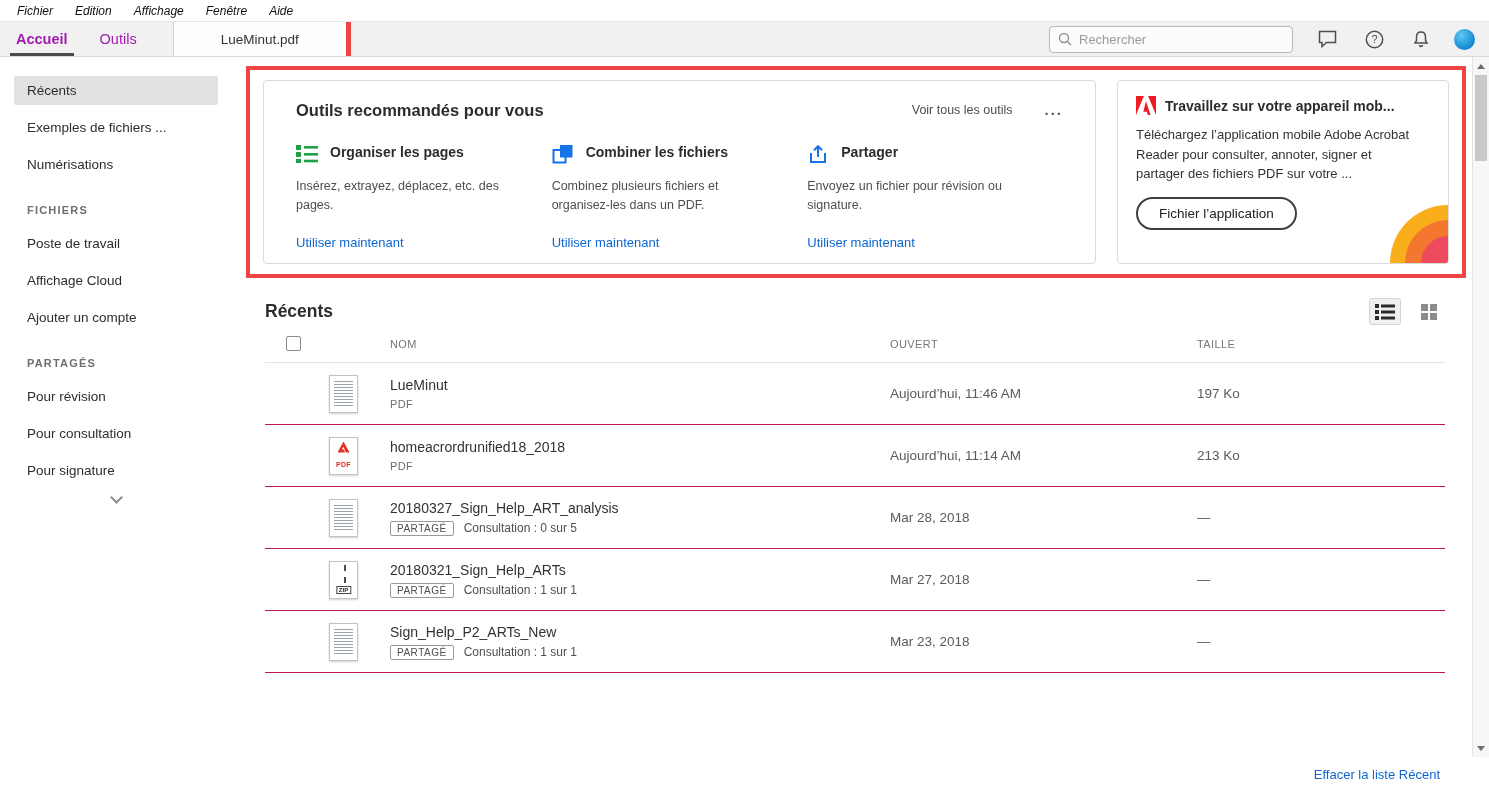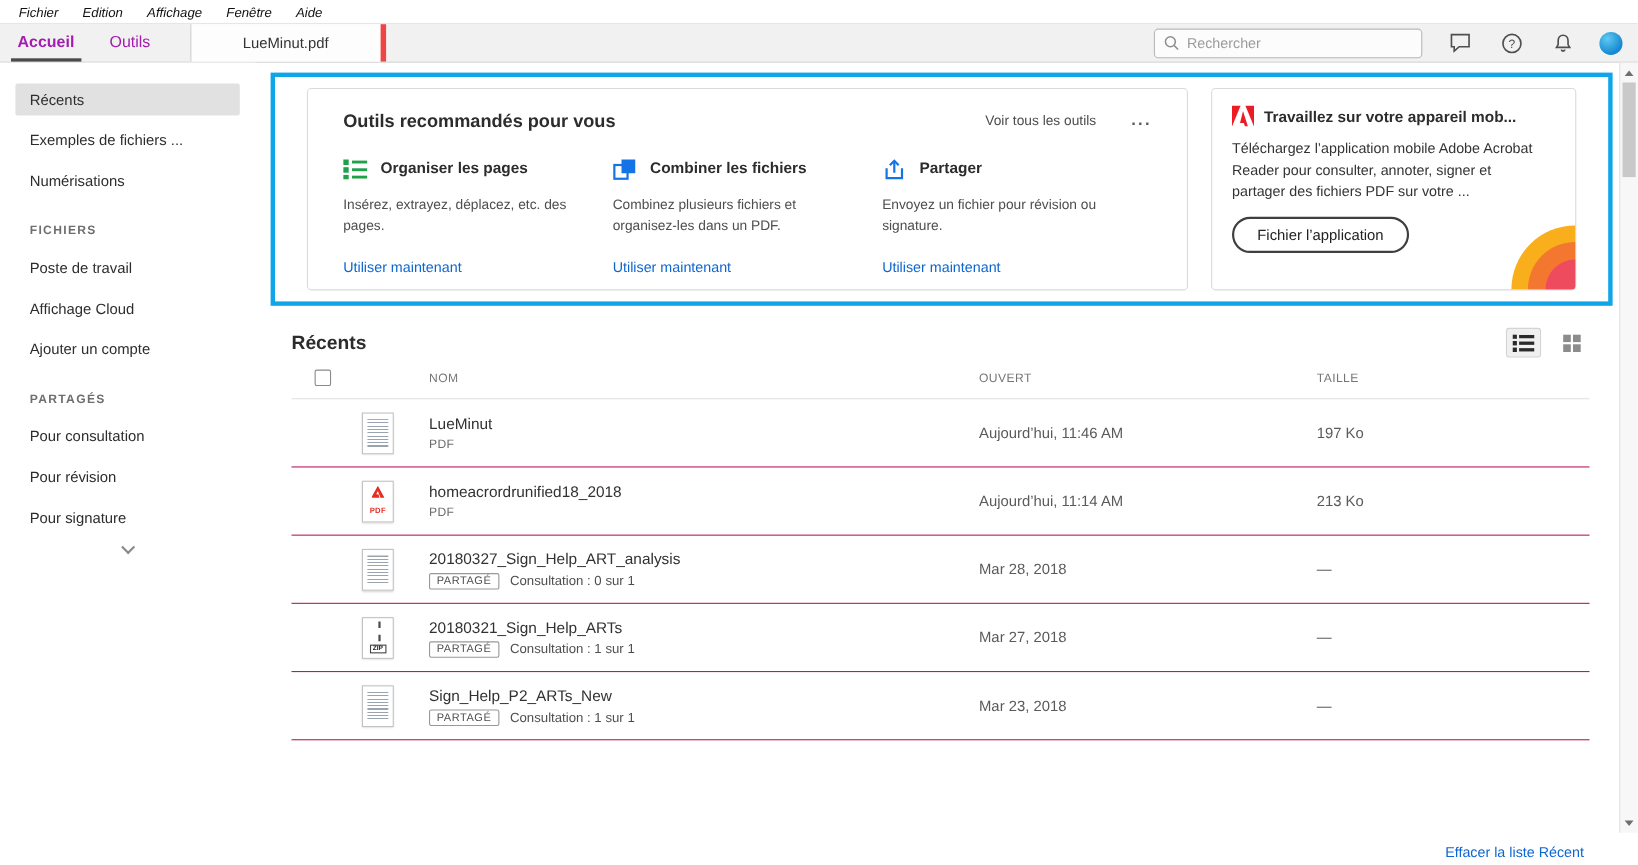--- a/index.html
+++ b/index.html
@@ -42,22 +42,22 @@
                display:flex; align-items:center; color:#2d2d2d; border-radius:2px; cursor:pointer; }
   .side-item.selected { background:#e1e1e1; }
   .side-header { margin:25px 0 13px 27px; font-size:11px; font-weight:700;
                  color:#6f6f6f; letter-spacing:1.2px; }
   .side-chevron { width:9px; height:9px; border-right:2px solid #8a8a8a;
                   border-bottom:2px solid #8a8a8a; transform:rotate(45deg);
                   margin:6px auto 0 auto; }
   
   .main { flex:1; position:relative; }
   
-  .annot { margin:9px 23px 0 14px; border:4px solid #0ea5e9; background:#fff;
-           padding:10px 29px; display:flex; gap:21px; }
+  .annot { margin:9px 23px 0 14px; border:4px solid #ef4444; background:#fff;
+           padding:10px 13px; display:flex; gap:21px; }
   .tools-card { flex:1; border:1px solid #dadada; border-radius:4px; background:#fff;
                 padding:17px 32px 0 32px; height:184px; }
   .tools-head { display:flex; align-items:center; justify-content:space-between; height:24px;
                 margin-bottom:22px; }
   .tools-title { font-size:16.5px; font-weight:700; color:#2c2c2c; }
   .tools-head-right { display:flex; align-items:center; gap:32px; }
   .see-all { font-size:12.5px; color:#4c4c4c; cursor:pointer; text-decoration:none; }
   .overflow-dots { font-size:15px; font-weight:700; color:#595959; letter-spacing:2px;
                    cursor:pointer; line-height:10px; }
   .tools-row { display:flex; }
@@ -186,22 +186,22 @@
 
   <aside class="sidebar">
     <div class="side-item selected">Récents</div>
     <div class="side-item">Exemples de fichiers ...</div>
     <div class="side-item">Numérisations</div>
     <div class="side-header">FICHIERS</div>
     <div class="side-item">Poste de travail</div>
     <div class="side-item">Affichage Cloud</div>
     <div class="side-item">Ajouter un compte</div>
     <div class="side-header">PARTAGÉS</div>
+    <div class="side-item">Pour révision</div>
     <div class="side-item">Pour consultation</div>
-    <div class="side-item">Pour révision</div>
     <div class="side-item">Pour signature</div>
     <div class="side-chevron"></div>
   </aside>
 
   <main class="main">
 
     <div class="annot">
       <section class="tools-card">
         <div class="tools-head">
           <div class="tools-title">Outils recommandés pour vous</div>
@@ -338,21 +338,21 @@
         </div>
 
         <div class="trow">
           <div>
               <span class="fi doc"></span>
             </div>
           <div>
             <div class="fname">20180327_Sign_Help_ART_analysis</div>
             <div class="fmeta">
               <span class="badge">PARTAGÉ</span>
-              <span class="status">Consultation : 0 sur 1</span>
+              <span class="status">Consultation : 0 sur 5</span>
             </div>
           </div>
           <div class="cell-opened">Mar 28, 2018</div>
           <div class="cell-size">—</div>
         </div>
 
         <div class="trow">
           <div>
               <span class="fi zip"></span>
             </div>

